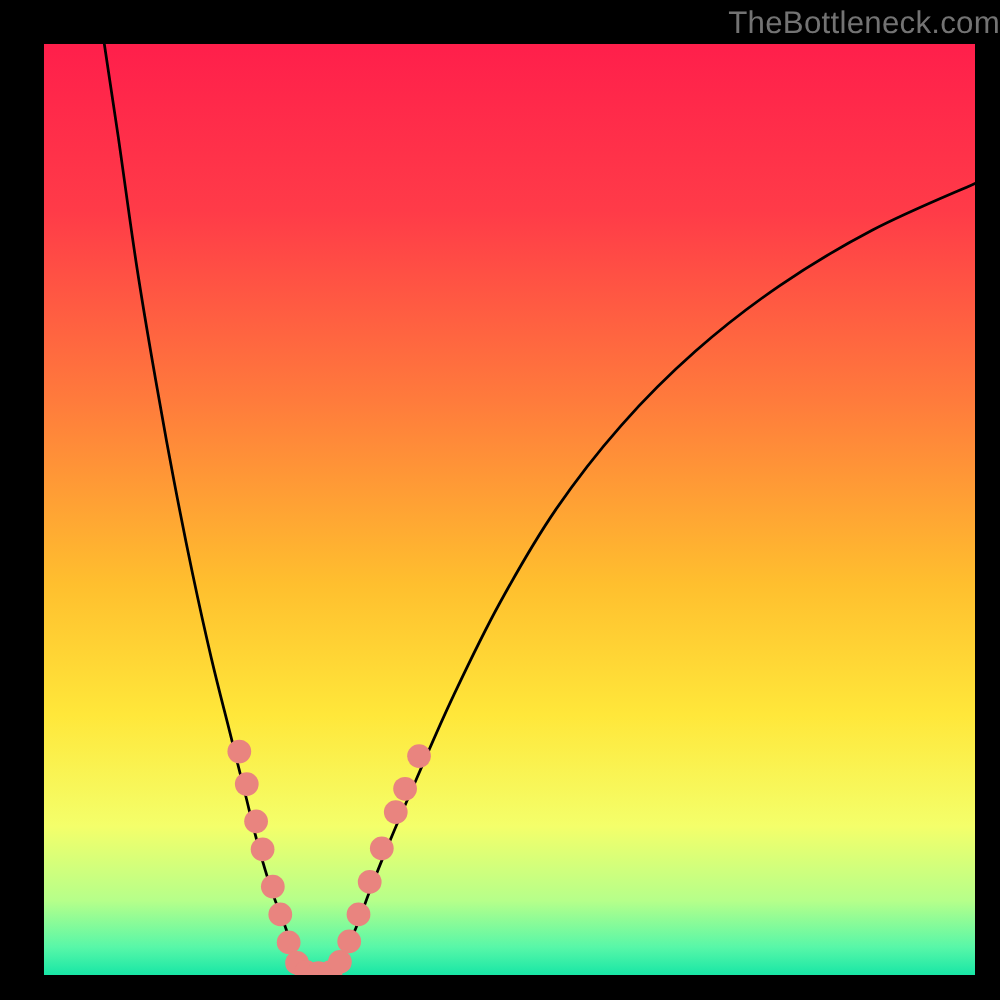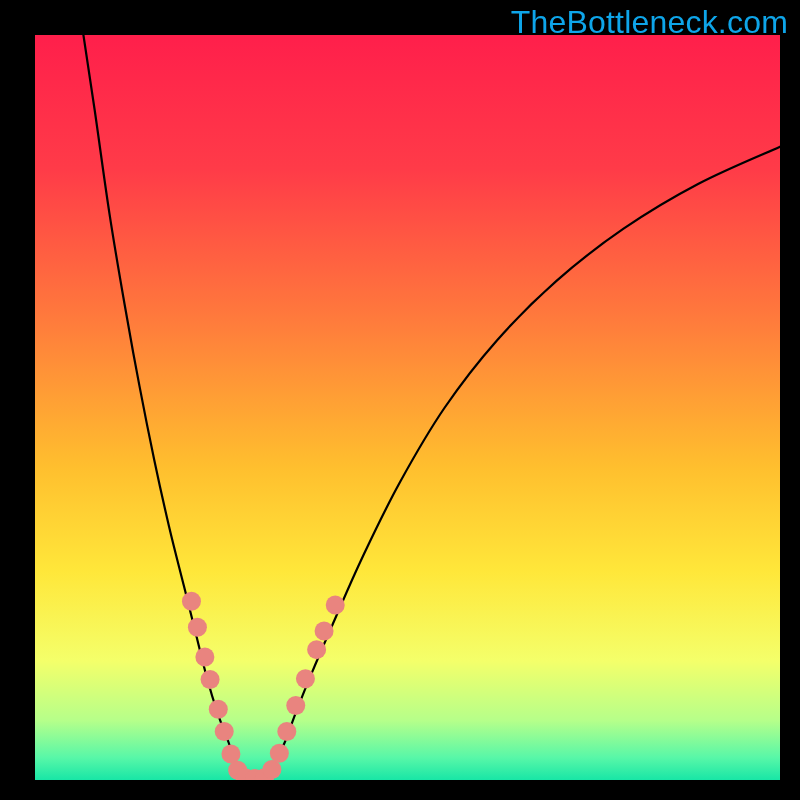--- a/index.html
+++ b/index.html
@@ -25,23 +25,23 @@
     height: 745px;
     overflow: hidden;
   }
   .gradient-bg {
     position: absolute;
     inset: 0;
   }
   .watermark {
     position: absolute;
     top: 4px;
-    right: 12px;
-    color: #0ea5e9;
-    font-size: 32px;
+    right: 0;
+    color: #737373;
+    font-size: 25px;
     font-weight: 400;
     letter-spacing: 0.2px;
     user-select: none;
   }
   svg {
     position: absolute;
     inset: 0;
   }
   .curve {
     fill: none;

